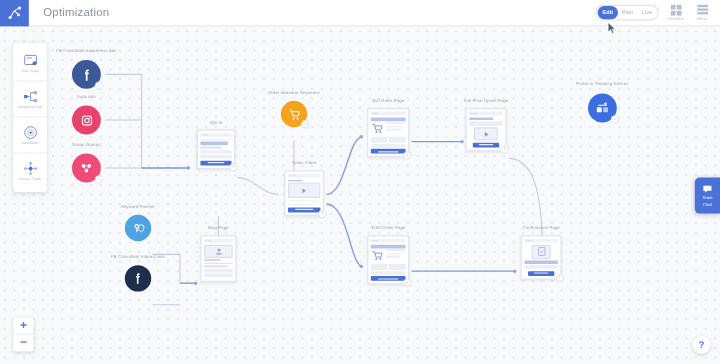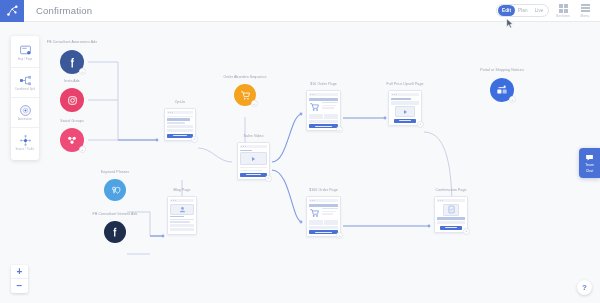--- a/index.html
+++ b/index.html
@@ -279,21 +279,21 @@
       <svg viewBox="0 0 24 24">
         <g stroke="#ffffff" stroke-width="1.6" fill="none">
           <path d="M5 19 L11 9 M11 9 L19 5 M11 9 L17 15"></path>
         </g>
         <circle cx="4.5" cy="19.5" r="2.4" fill="#ffffff"></circle>
         <circle cx="19" cy="5" r="2.4" fill="#ffffff"></circle>
         <circle cx="17.5" cy="15.5" r="2" fill="#ffffff"></circle>
       </svg>
     </div>
 
-    <div id="page-title">Confirmation</div>
+    <div id="page-title">Optimization</div>
 
     <div id="header-right">
 
       <div id="mode-toggle">
         <div class="mode-btn active">Edit</div>
         <div class="mode-btn">Plan</div>
         <div class="mode-btn">Live</div>
       </div>
 
       <div class="hdr-icon-btn">

